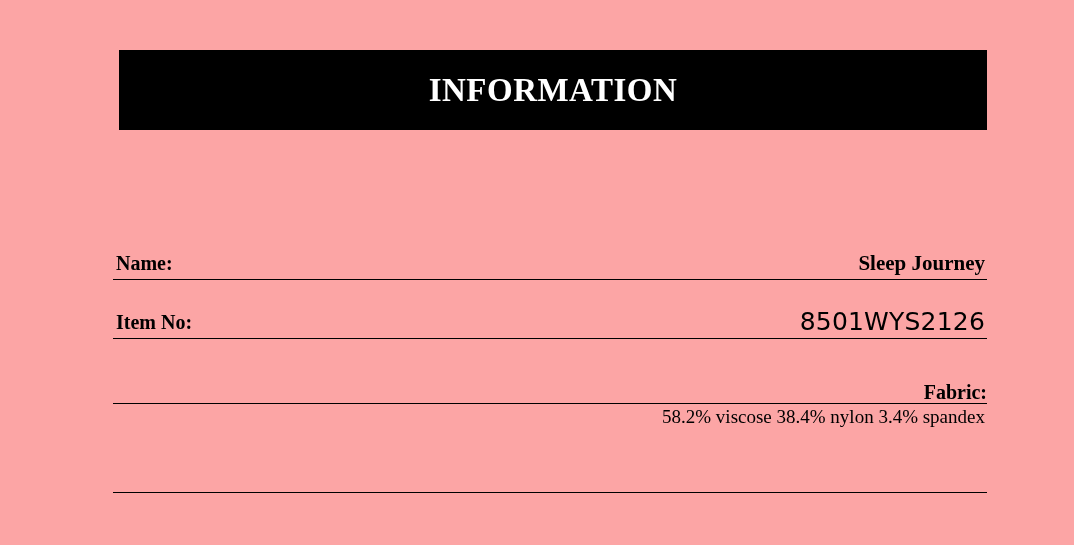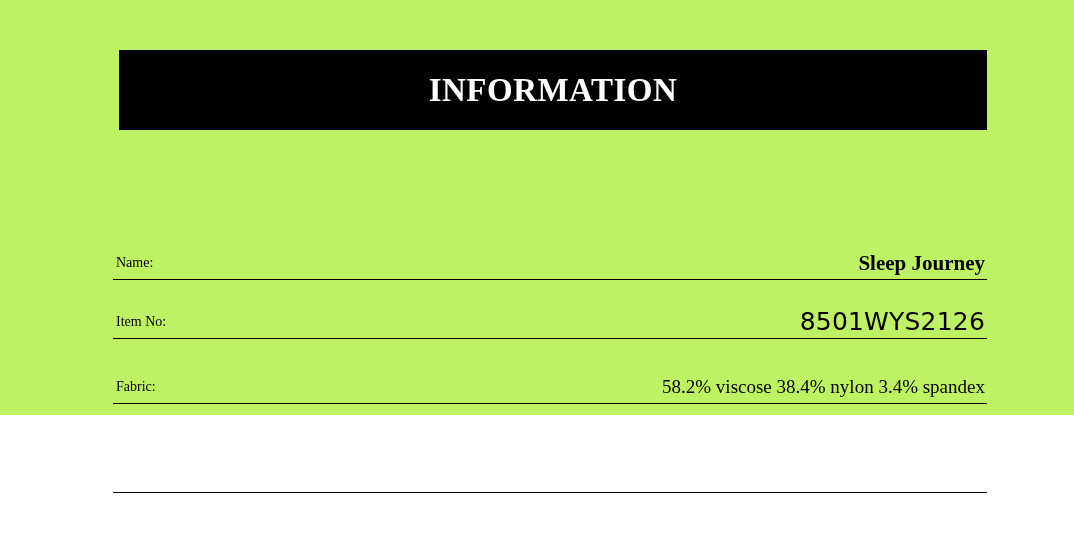--- a/index.html
+++ b/index.html
@@ -10,22 +10,22 @@
     width: 1074px;
     height: 545px;
     background: #ffffff;
     font-family: "Liberation Serif", serif;
     color: #000000;
     overflow: hidden;
   }
   .page {
     position: relative;
     width: 1074px;
-    height: 415px;
-    background: #bef264;
+    height: 545px;
+    background: #fca5a5;
   }
   .header-bar {
     position: absolute;
     left: 119px;
     top: 50px;
     width: 868px;
     height: 80px;
     background: #000000;
     display: flex;
     align-items: center;
@@ -46,27 +46,27 @@
   }
   .info-row {
     display: flex;
     align-items: flex-end;
     justify-content: space-between;
     border-bottom: 1.6px solid #000000;
     padding-bottom: 2px;
   }
   .row-name { height: 34px; }
   .row-item { height: 56px; }
-  .row-fabric { height: 62px; }
+  .row-fabric { height: 62px; flex-direction: column; }
   .row-wash { height: 86px; }
 
   .label {
     font-family: "Liberation Serif", serif;
-    font-weight: normal;
-    font-size: 14px;
+    font-weight: bold;
+    font-size: 20px;
     line-height: 22px;
     white-space: nowrap;
     padding-left: 3px;
     align-self: flex-end;
     padding-bottom: 3px;
     margin-top: 42px;
   }
   .value {
     font-family: "Liberation Serif", serif;
     font-size: 20px;

